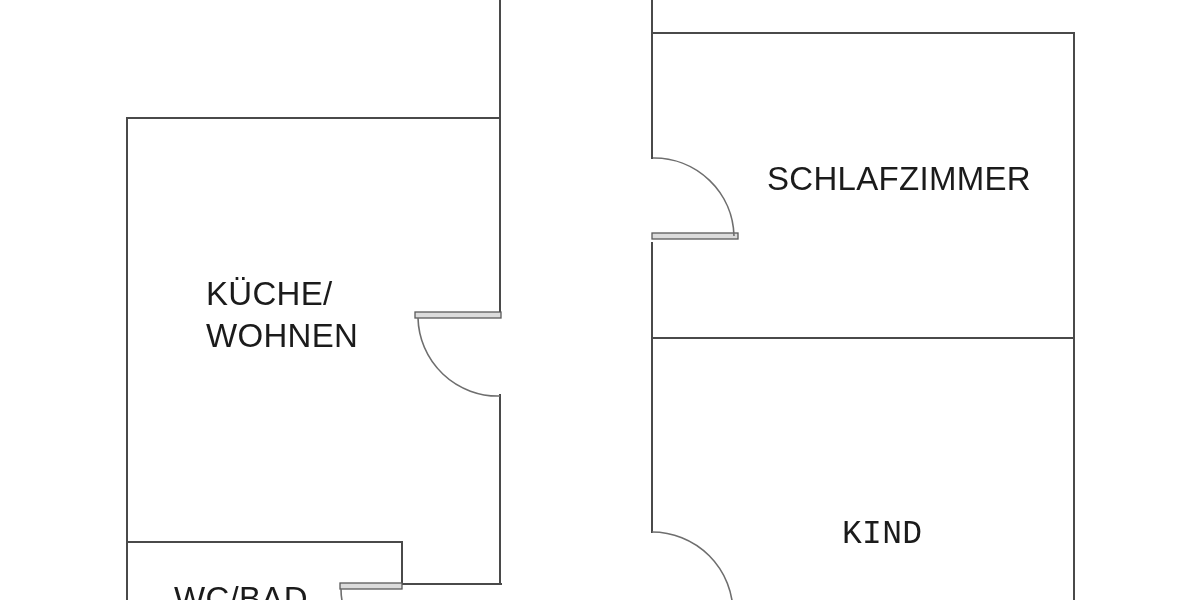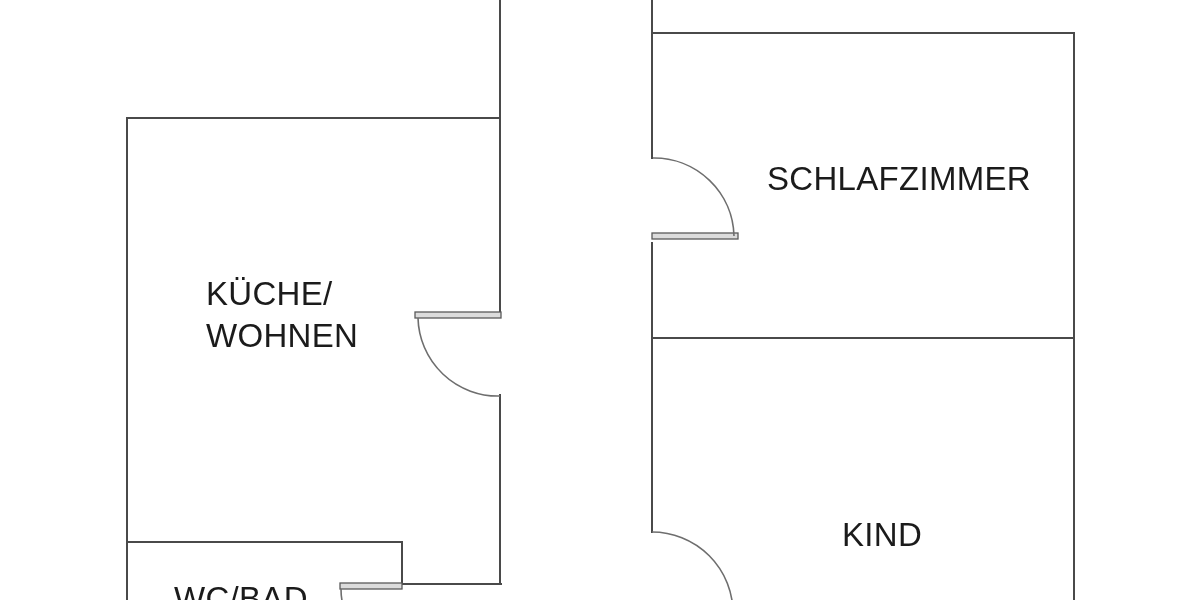--- a/index.html
+++ b/index.html
@@ -64,17 +64,17 @@
     <path class="swing" d="M652 532 A81 81 0 0 1 733 613"></path>
   </svg>
 
   <div class="room-label" style="left:206px;top:273px;">
     <div>KÜCHE/</div>
     <div>WOHNEN</div>
   </div>
 
   <div class="room-label" style="left:767px;top:158px;">SCHLAFZIMMER</div>
 
-  <div class="room-label" style="left:842px;top:514px;">KIND</div>
+  <div class="room-label" style="left:842px;top:514px;font-family:Liberation Mono, monospace;">KIND</div>
 
   <div class="room-label" style="left:174px;top:578px;">WC/BAD</div>
 
 </div>
 
 </body></html>

